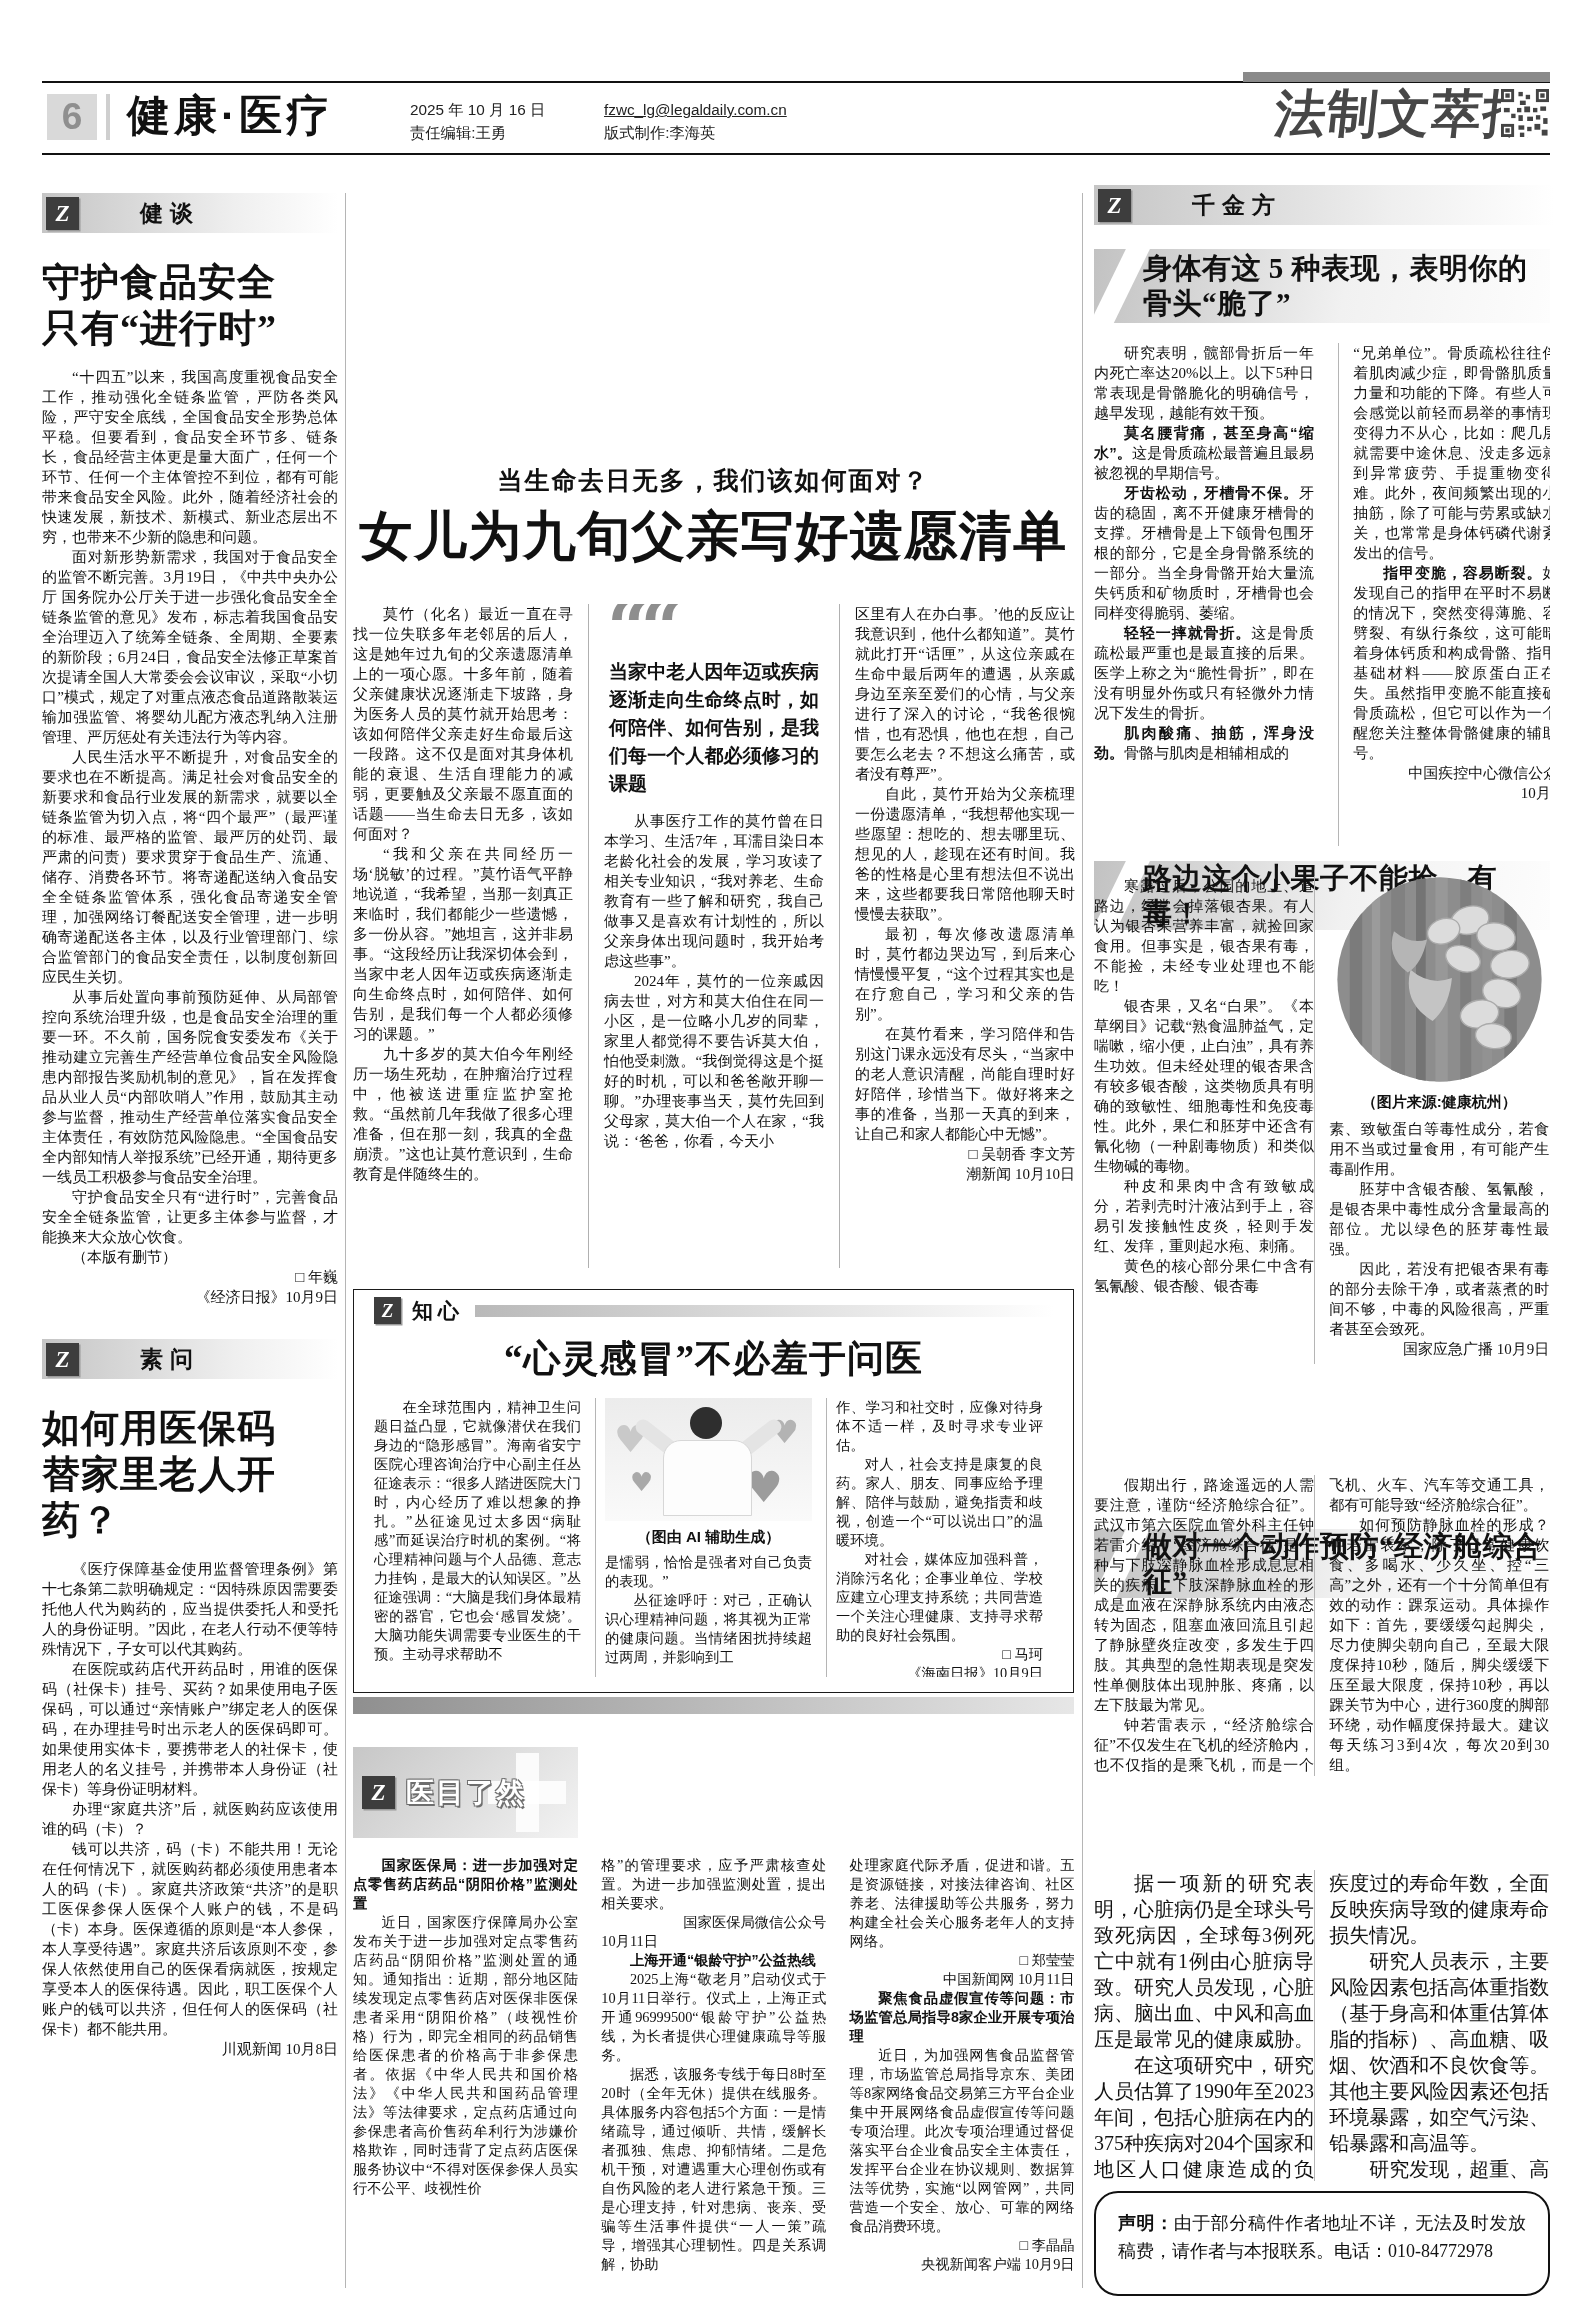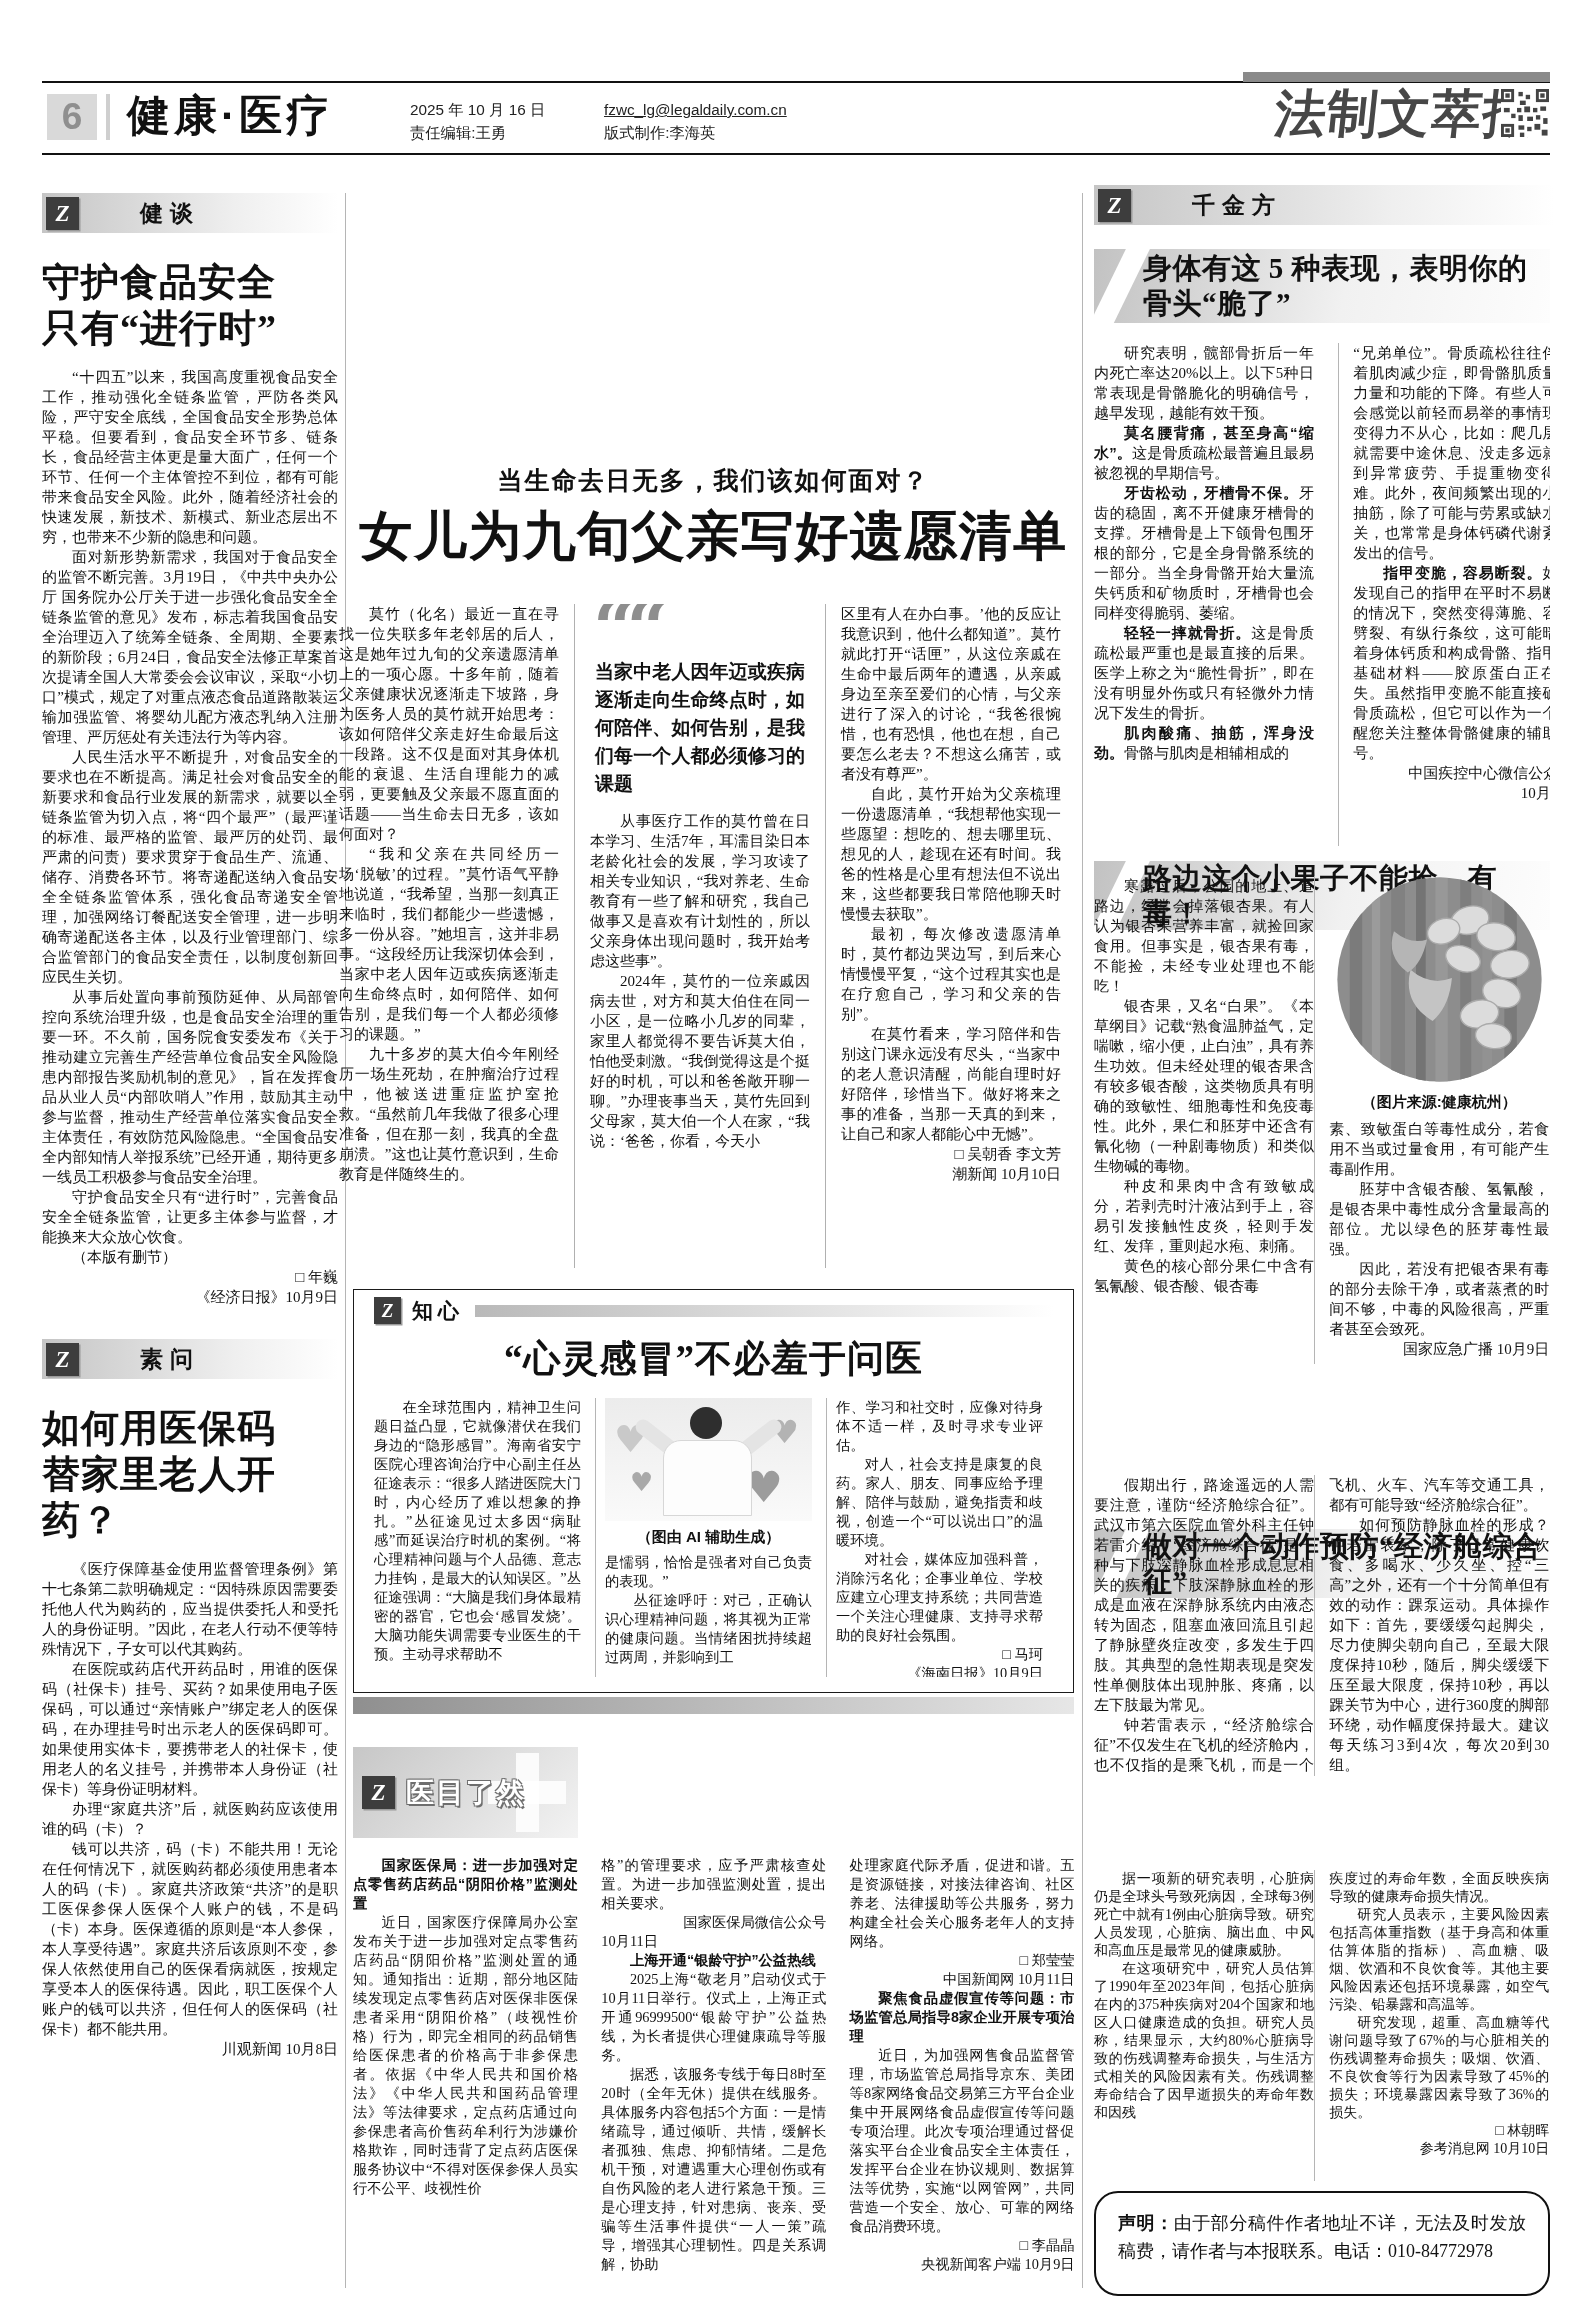--- a/index.html
+++ b/index.html
@@ -46,21 +46,21 @@
   .pen-tip{position:absolute;left:650px;top:47px;width:29px;height:29px;background:#fff;border-radius:50%;}
   .p1-head{position:absolute;left:83px;top:55px;width:35px;height:35px;border-radius:50%;background:#363636;}
   .p1-body{position:absolute;left:58px;top:92px;width:85px;height:192px;background:#444;border-radius:35px 35px 0 0;}
   .p1-arm{position:absolute;left:129px;top:123px;width:99px;height:22px;background:#444;border-radius:11px;transform:rotate(-14deg);}
   .p2-head{position:absolute;left:174px;top:77px;width:30px;height:30px;border-radius:50%;background:#262626;}
   .p2-body{position:absolute;left:151px;top:109px;width:74px;height:176px;background:#6e6e6e;border-radius:30px 30px 0 0;}
   .kicker{position:absolute;left:353px;top:465px;width:721px;text-align:center;
           font:bold 25px/31px "Liberation Sans",sans-serif;letter-spacing:2px;}
   .headline{position:absolute;left:353px;top:502px;width:721px;text-align:center;
             font-weight:bold;font-size:53px;line-height:69px;letter-spacing:1.5px;white-space:nowrap;}
-  .story{position:absolute;left:339px;top:604px;width:723px;height:664px;overflow:hidden;display:flex;}
+  .story{position:absolute;left:353px;top:604px;width:723px;height:664px;overflow:hidden;display:flex;}
   .story .col{width:220px;flex:0 0 auto;}
   .story .col + .col{margin-left:15px;padding-left:15px;border-left:1px solid #b0b0b0;}
   .pullquote{padding:2px 3px 13px 3px;}
   .qmark{font:bold 74px/44px "DejaVu Serif",serif;color:#8e8e8e;letter-spacing:-9px;height:49px;}
   .pq-text{font:bold 19px/28px "Liberation Sans",sans-serif;text-align:justify;text-indent:2em;padding:3px 2px 0 2px;}
   
   .zhixin-box{position:absolute;left:353px;top:1289px;width:721px;height:404px;border:1.5px solid #1b1b1b;
               box-sizing:border-box;padding:7px 20px 9px 20px;background:#fff;}
   .zx-head{display:flex;align-items:center;gap:11px;}
   .zx-head .z-badge{width:27px;height:27px;font-size:19px;line-height:27px;}
@@ -93,21 +93,21 @@
   .briefs p{font-size:14.3px;line-height:19px;}
   
   .rz{position:absolute;left:1094px;width:456px;}
   .r-band{position:relative;height:100%;background:linear-gradient(100deg,#c2c2c2,#f1f1f1 55%,#fdfdfd);overflow:hidden;}
   .r-band .slash{position:absolute;left:8px;top:-15px;width:24px;height:128px;background:#fff;transform:skewX(-26deg);}
   .r-title{position:absolute;left:49px;right:7px;top:50%;transform:translateY(-50%);
            font-weight:bold;font-size:29px;line-height:35px;letter-spacing:0.5px;}
   .r-cols{display:flex;overflow:hidden;position:absolute;}
   .r-cols .col{width:220px;flex:0 0 auto;}
   .r-cols .col + .col{border-left:1px solid #b5b5b5;padding-left:14.3px;}
-  .r-cols.small p{font-size:14px;line-height:18px;}
+  .r-cols.small p{font-size:20px;line-height:26px;}
   .ginkgo-wrap{text-align:center;}
   .r-caption{text-align:center;font:bold 15px/19px "Liberation Sans",sans-serif;margin:7px 0 8px 0;text-indent:0;}
   .statement{position:absolute;left:1094px;top:2191px;width:456px;height:105px;box-sizing:border-box;
              border:2px solid #111;border-radius:24px;padding:16px 22px;font-size:18px;line-height:28px;text-align:justify;}
   .statement b{font-family:"Liberation Sans",sans-serif;}
 </style>
 </head>
 <body>
 
 <div id="page">

